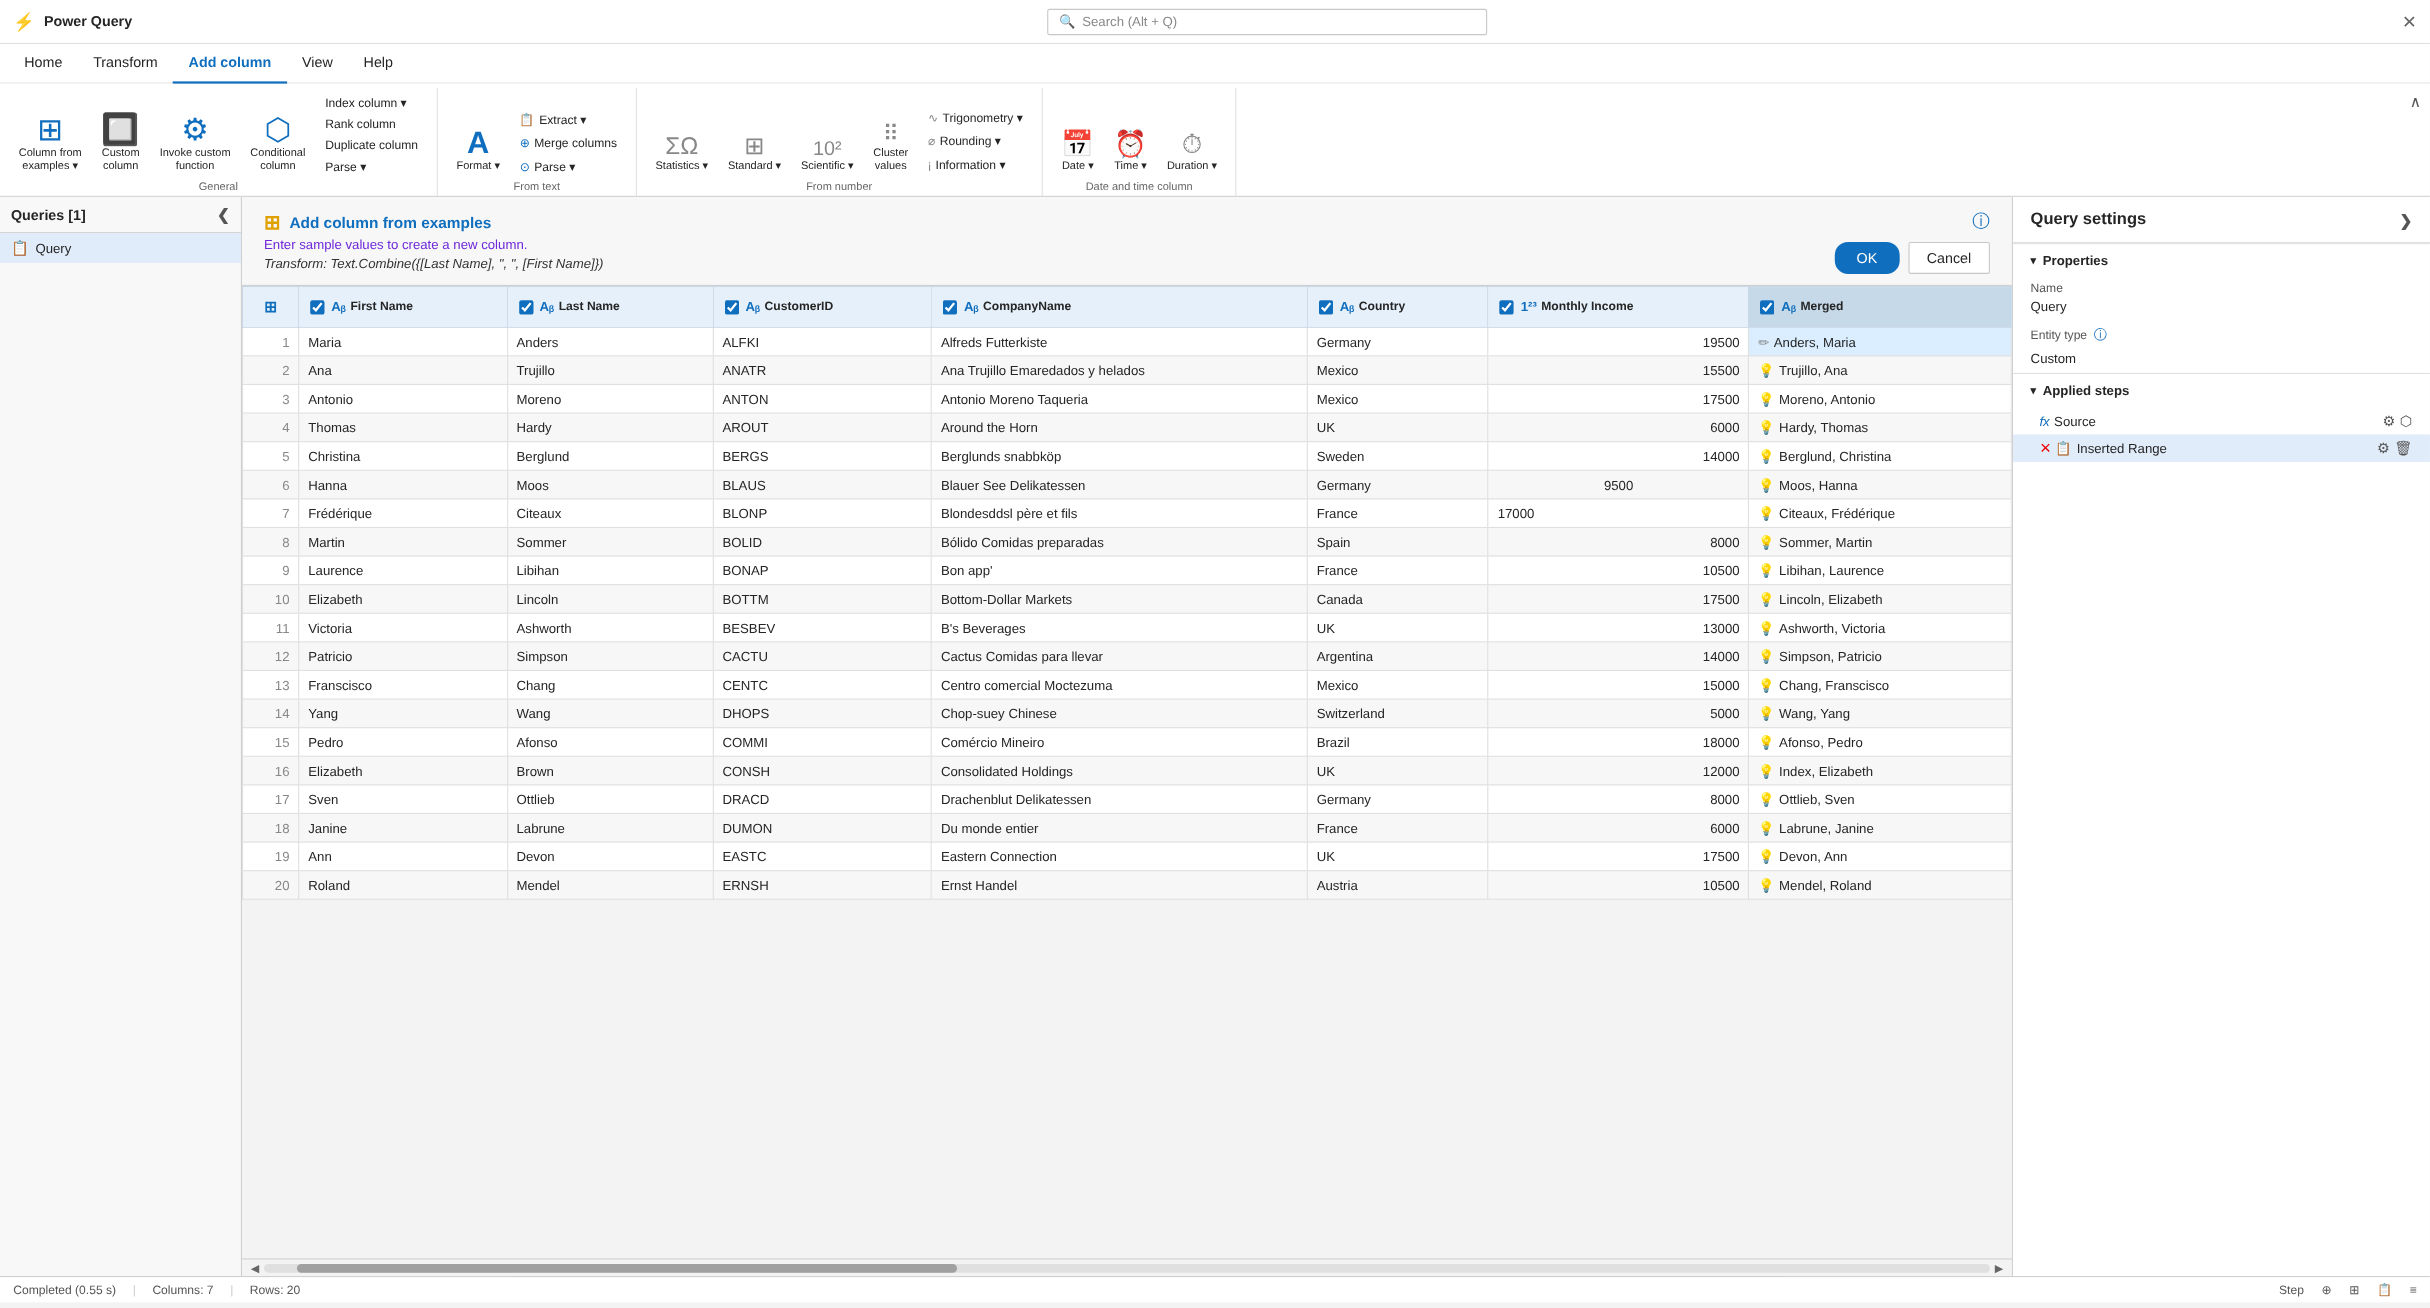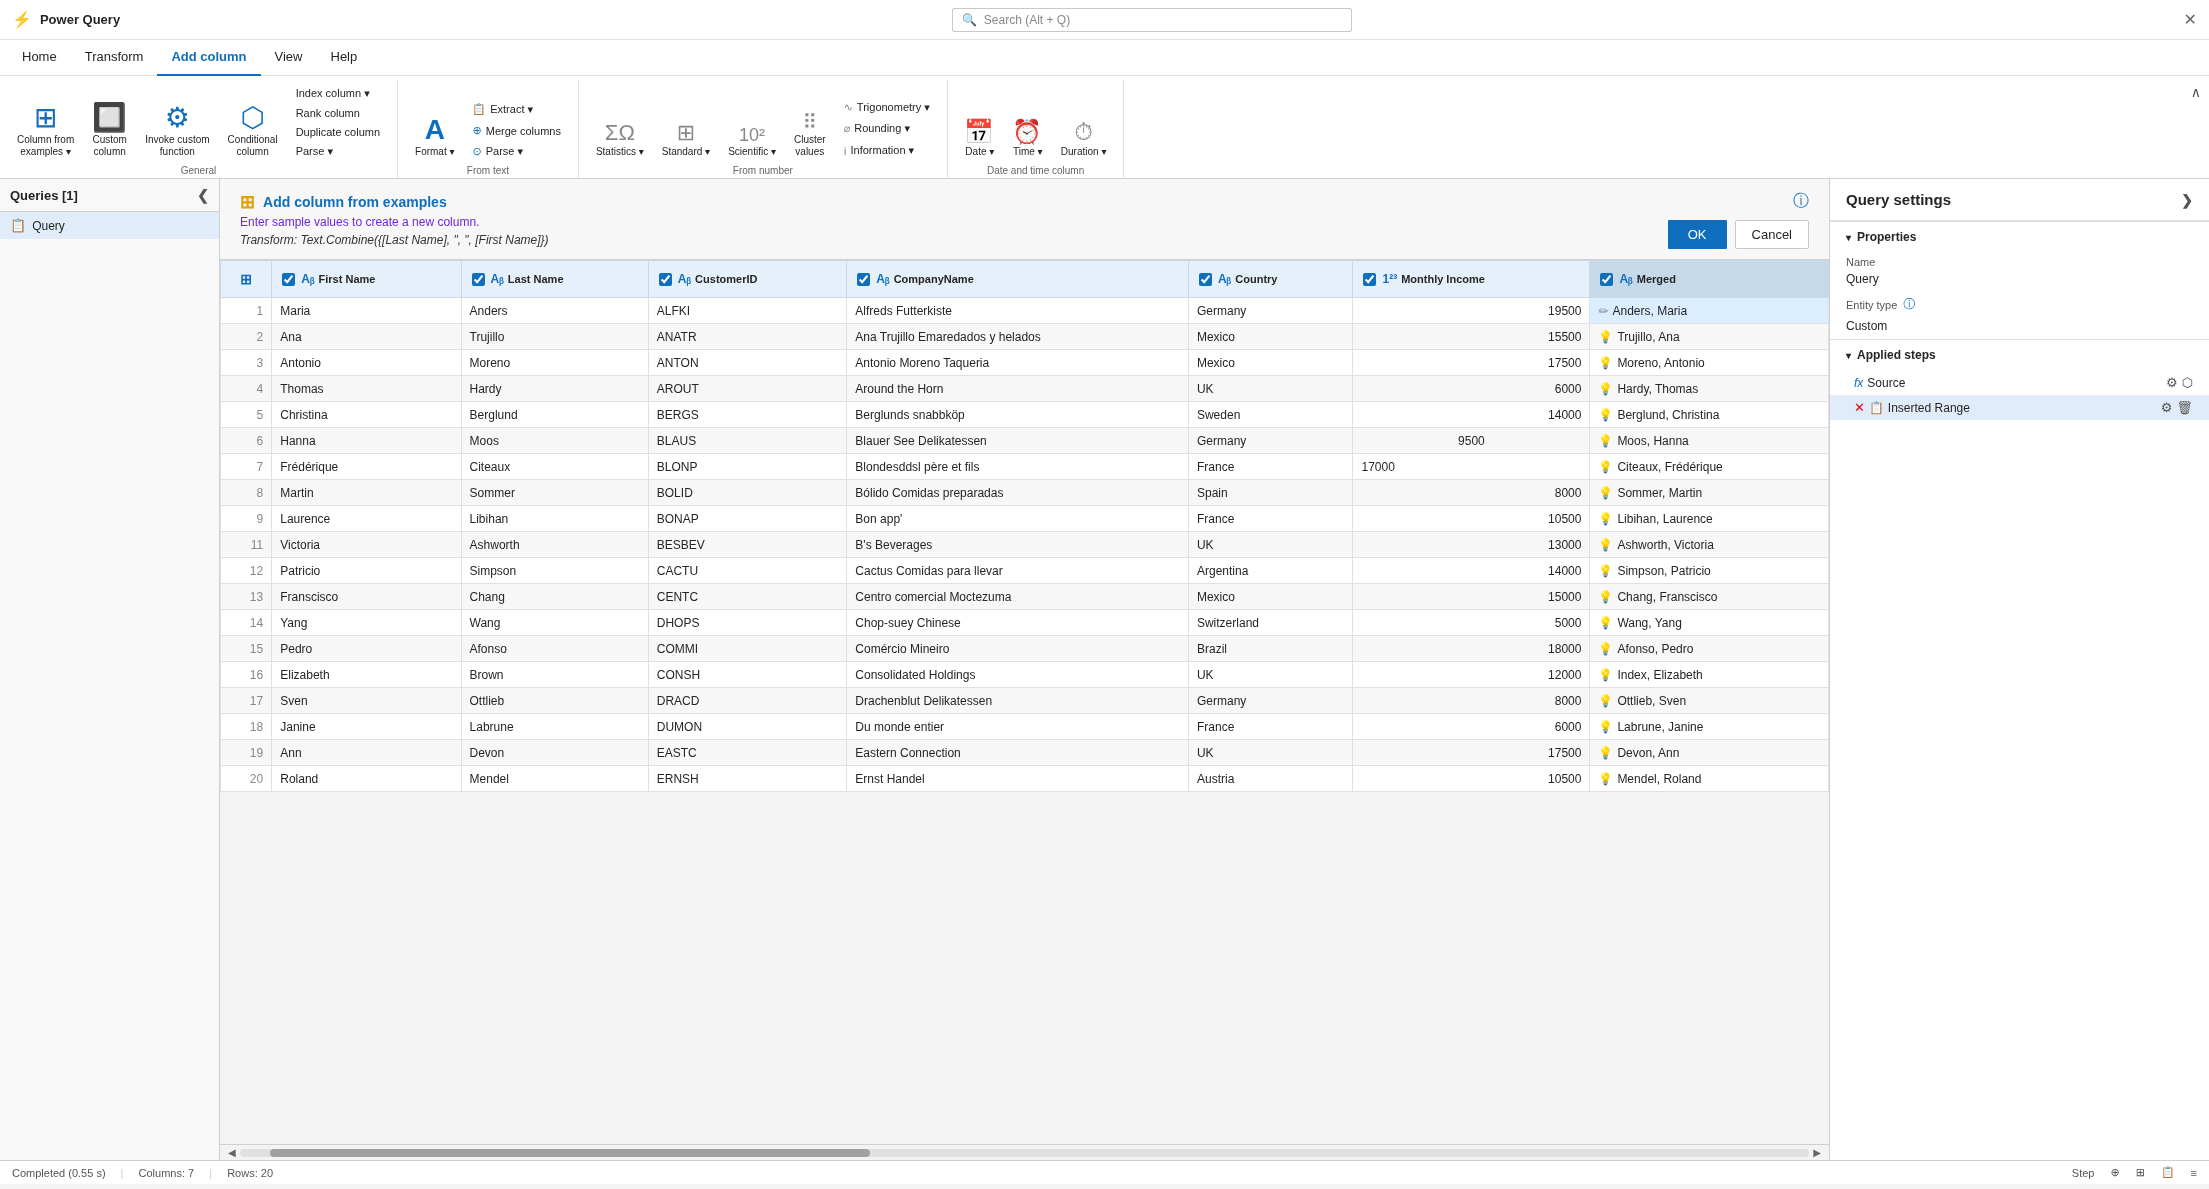--- a/index.html
+++ b/index.html
@@ -86,21 +86,21 @@
     
     .examples-panel {
       background: #f7f7f7; border-bottom: 1px solid #d0d0d0;
       padding: 12px 20px 10px 20px;
     }
     .examples-panel-header { display: flex; align-items: flex-start; justify-content: space-between; }
     .examples-panel-title { font-size: 14px; font-weight: 600; color: #106ebe; display: flex; align-items: center; gap: 8px; }
     .examples-panel-subtitle { font-size: 12px; color: #6d28d9; margin-top: 2px; }
     .examples-panel-formula { font-size: 12px; color: #333; font-style: italic; margin-top: 4px; }
     .btn-ok {
-      background: #106ebe; color: #fff; border: none; border-radius: 1px;
+      background: #106ebe; color: #fff; border: none; border-radius: 12px;
       padding: 6px 20px; font-size: 13px; cursor: pointer;
     }
     .btn-cancel {
       background: #fff; color: #252525; border: 1px solid #c8c8c8; border-radius: 2px;
       padding: 6px 16px; font-size: 13px; cursor: pointer;
     }
     .help-icon { color: #106ebe; font-size: 16px; cursor: pointer; }
 
     
     .data-table-wrapper { flex: 1; overflow: auto; position: relative; }
@@ -523,20 +523,35 @@
               <td>France</td>
               <td style="text-align: right;">10500</td>
               <td>
                 <span class="merged-cell">
                   <span class="merged-bulb">💡</span>
                   <span>Libihan, Laurence</span>
                 </span>
               </td>
             </tr>
             <tr>
+              <td class="row-num">10</td>
+              <td>Elizabeth</td>
+              <td>Lincoln</td>
+              <td>BOTTM</td>
+              <td>Bottom-Dollar Markets</td>
+              <td>Canada</td>
+              <td style="text-align: right;">17500</td>
+              <td>
+                <span class="merged-cell">
+                  <span class="merged-bulb">💡</span>
+                  <span>Lincoln, Elizabeth</span>
+                </span>
+              </td>
+            </tr>
+            <tr>
               <td class="row-num">11</td>
               <td>Victoria</td>
               <td>Ashworth</td>
               <td>BESBEV</td>
               <td>B's Beverages</td>
               <td>UK</td>
               <td style="text-align: right;">13000</td>
               <td>
                 <span class="merged-cell">
                   <span class="merged-bulb">💡</span>

